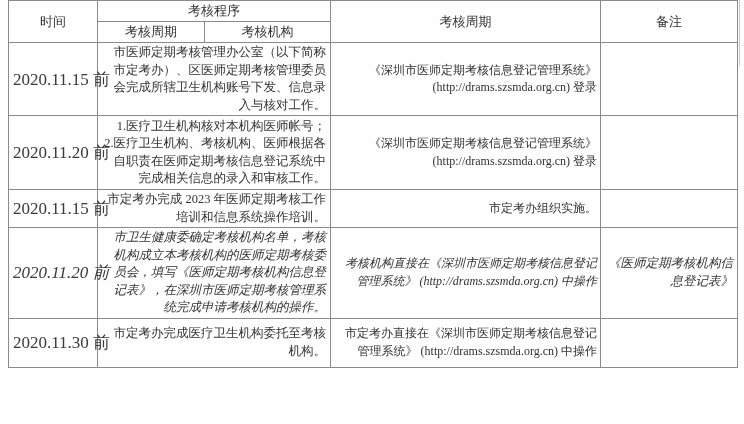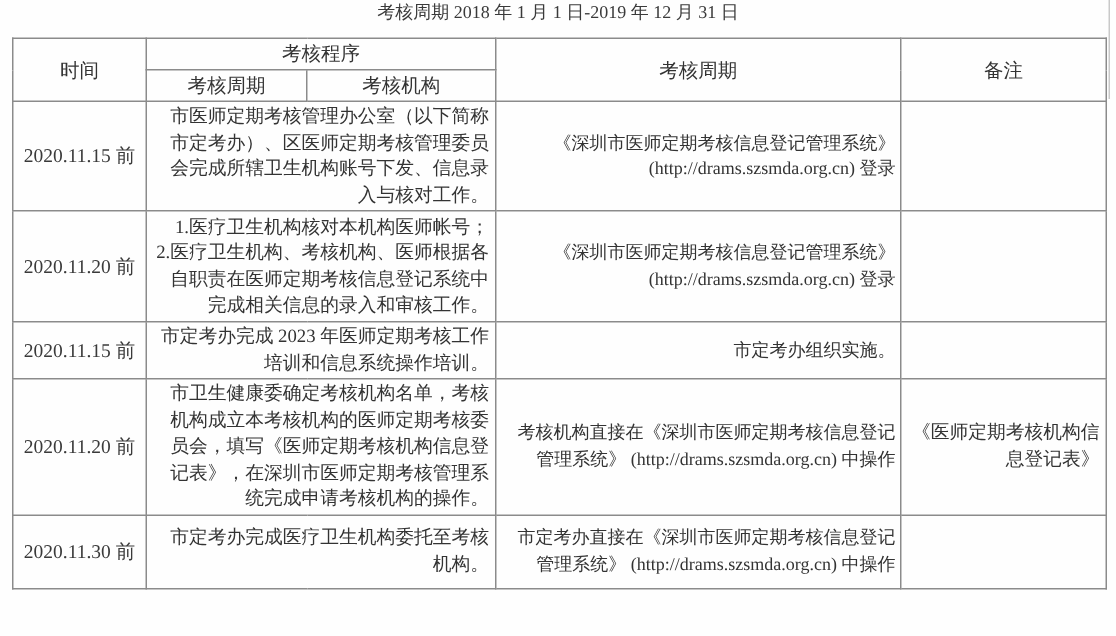--- a/index.html
+++ b/index.html
@@ -46,27 +46,27 @@
   col.c-gen    { width: 107px; }
   col.c-simple { width: 126px; }
   col.c-op     { width: 270px; }
   col.c-remark { width: 137px; }
 
   tr.hr1 th { height: 18px; }
   tr.hr2 th { height: 18px; }
   tr.r1 td { height: 70px; }
   tr.r2 td { height: 74px; }
   tr.r3 td { height: 37px; }
-  tr.r4 td { height: 86px; }
+  tr.r4 td { height: 86px; font-style: italic; }
   tr.r5 td { height: 49px; }
 
   td.time {
     text-align: center;
     white-space: nowrap;
-    font-size: 13px;
+    font-size: 17px;
     color: #3a3a3a;
   }
   td.task, td.op, td.remark {
     text-align: right;
     line-height: 17.5px;
     white-space: pre-line;
     color: #333;
   }
   td.op { font-size: 12px; padding: 1px 3px; margin-left: 24px; }
   .schedule tbody tr { page-break-inside: avoid; }
@@ -77,21 +77,20 @@
     top: 0; left: 739px;
     width: 1px; height: 66px;
     background: #c9c9c9;
   }
 </style>
 </head>
 <body>
 
 <div class="page">
 
-  <div class="doc-subtitle">考核周期 2018 年 1 月 1 日-2019 年 12 月 31 日</div>
 
   <table class="schedule">
     <colgroup>
       <col class="c-time">
         <col class="c-gen">
         <col class="c-simple">
         <col class="c-op">
         <col class="c-remark">
     </colgroup>
     <thead>

